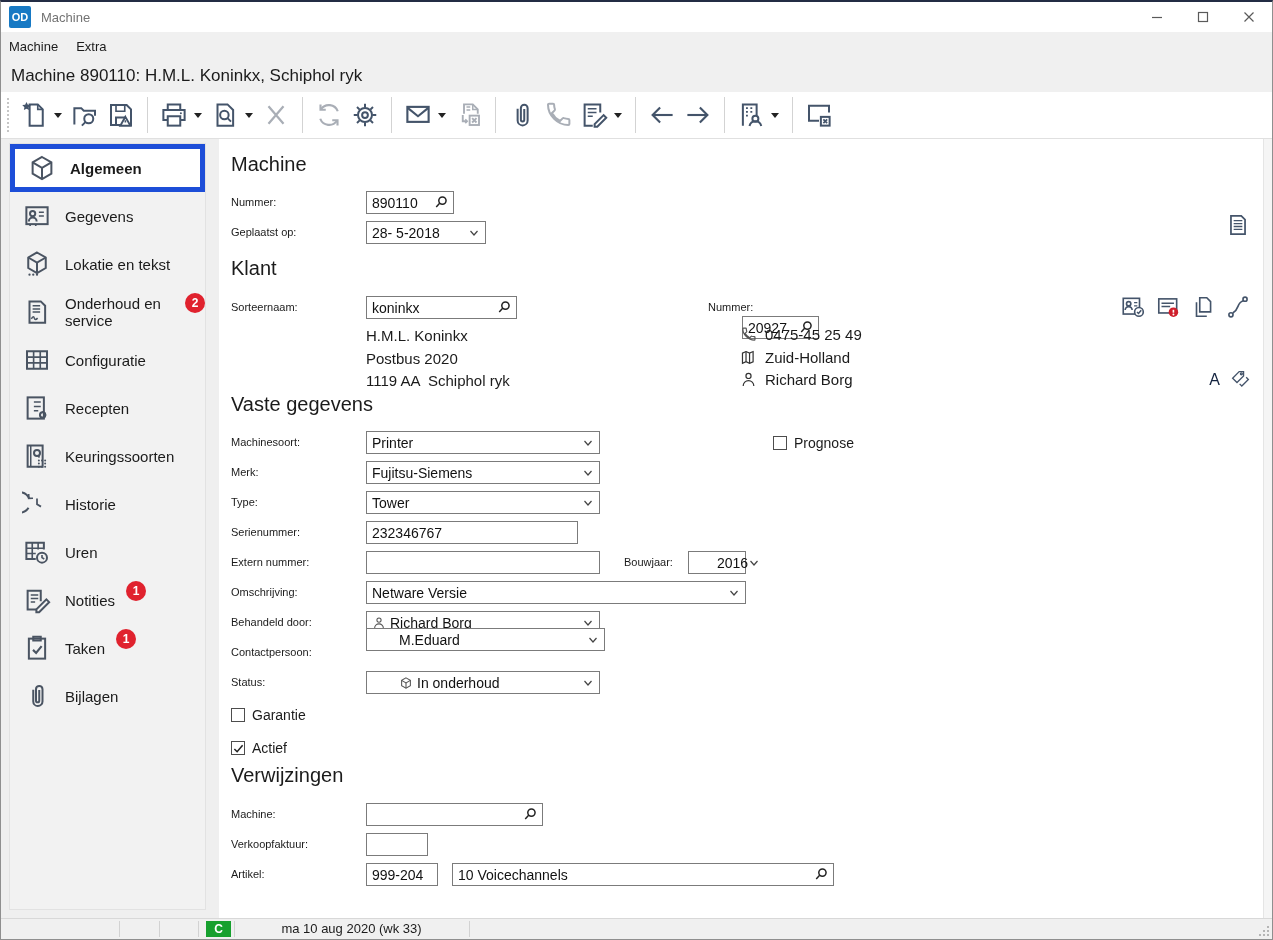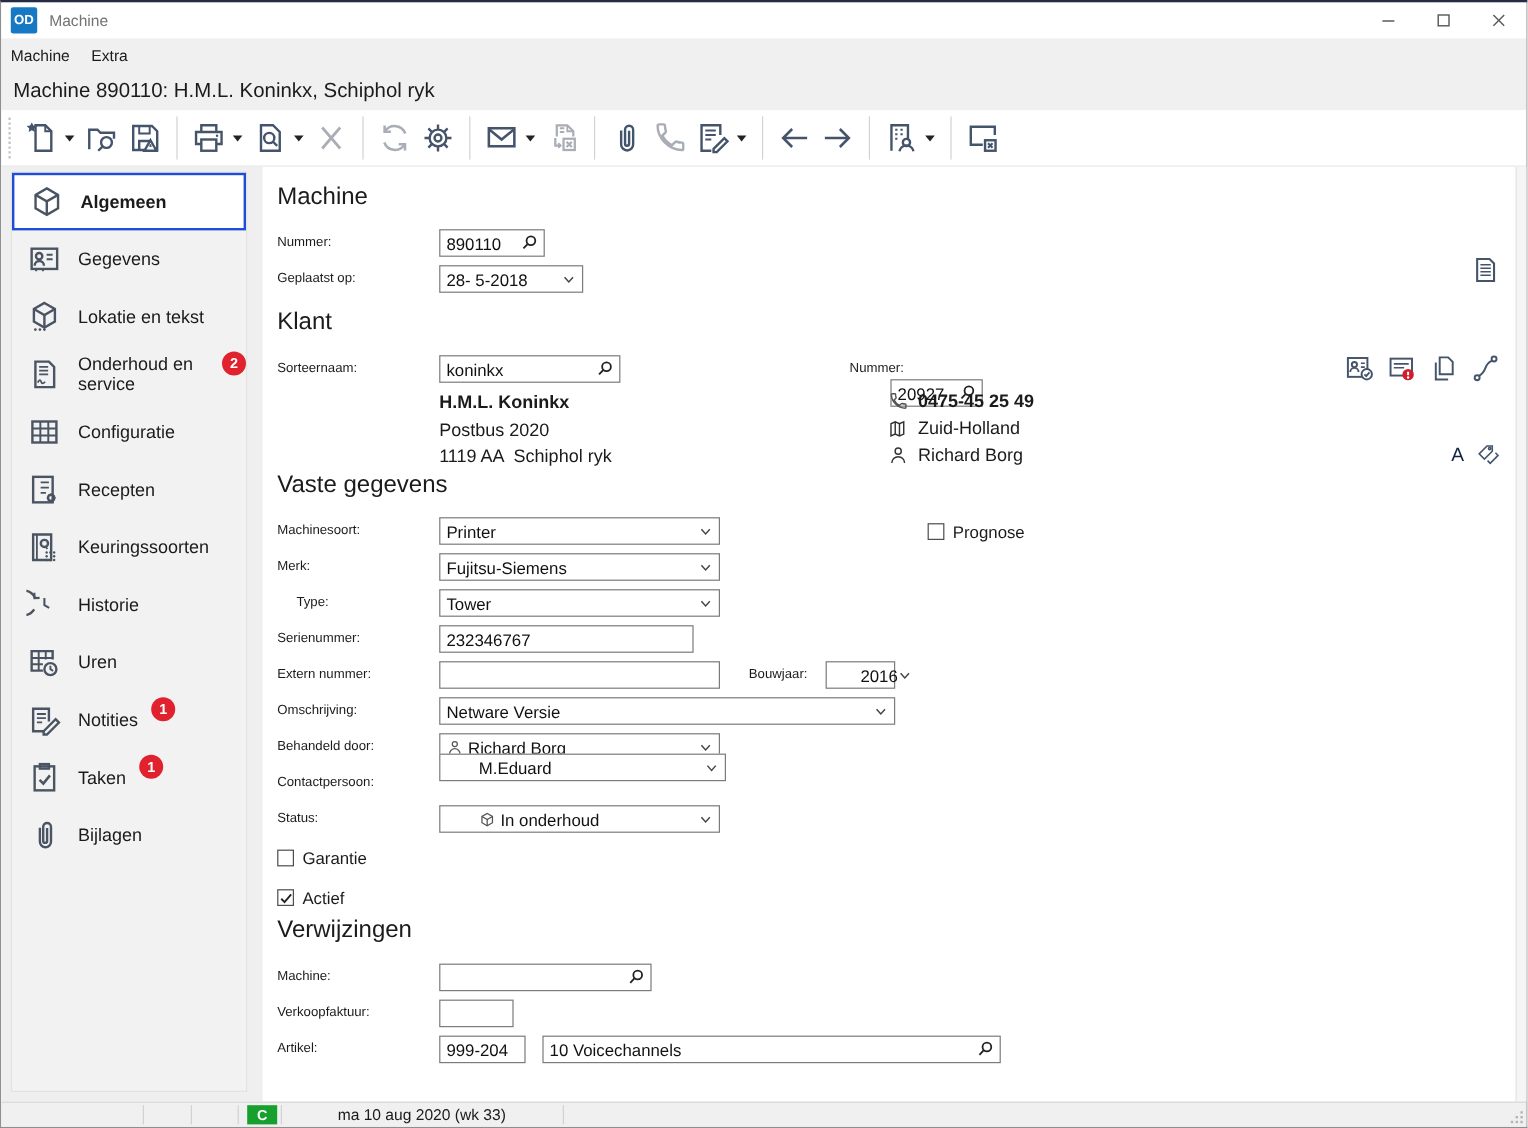--- a/index.html
+++ b/index.html
@@ -29,39 +29,39 @@
   .tb-btn.dis { color:#a9aeb6; }
   .tb-btn svg { display:block; }
   .caret { width:0; height:0; border-left:4px solid transparent; border-right:4px solid transparent; border-top:5px solid #222; margin:0 5px 0 2px; }
   .tb-sep { width:1px; height:36px; background:#d3d3d3; margin:0 8px; }
 
   
   .body { flex:1 1 auto; display:flex; min-height:0; background:#fff; }
   .sidebar-region { width:218px; background:#efefef; flex:0 0 auto; padding:4px 0 0 8px; }
   .sidebar-panel { width:197px; height:calc(100% - 8px); background:#f2f2f2; border:1px solid #e2e2e2; }
   .nav-item { height:48px; display:flex; align-items:center; padding-left:12px; gap:13px; color:#1b1b1b; position:relative; }
-  .nav-item.selected { background:#fff; border:2px solid #1d4ed8; margin:0; }
+  .nav-item.selected { background:#fff; border:5px solid #1d4ed8; margin:0; }
   .nav-icon { width:30px; height:30px; color:#4a5462; flex:0 0 auto; }
   .nav-label { font-size:15px; }
   .nav-item.selected .nav-label { font-weight:600; }
   .nav-badge { min-width:20px; height:20px; border-radius:10px; background:#E0222E; color:#fff; font-size:12px; font-weight:bold; display:flex; align-items:center; justify-content:center; position:relative; top:-9px; margin-left:-2px; }
   .nav-badge:empty { display:none; }
 
   .content { flex:1 1 auto; position:relative; background:#fff; }
   .scroll-strip { position:absolute; right:0; top:0; bottom:0; width:9px; background:#f5f5f5; border-left:1px solid #e5e5e5; }
 
   .h2 { position:absolute; font-size:20px; color:#1b1b1b; }
   .lbl { position:absolute; font-size:11px; color:#1b1b1b; line-height:23px; }
   .inp, .sel { position:absolute; height:23px; border:1px solid #7b7b7b; background:#fff; display:flex; align-items:center; padding:0 5px; font-size:14px; color:#111; }
   .inp .mag { margin-left:auto; flex:0 0 auto; }
   .sel .chev { margin-left:auto; flex:0 0 auto; }
   .sel .pre-ico { margin-right:4px; flex:0 0 auto; color:#555; }
   .val { white-space:pre; }
   .infoline { position:absolute; font-size:15px; color:#1b1b1b; display:flex; align-items:center; gap:8px; white-space:pre; }
-  .bold { font-weight:bold; }
+  .bold { font-weight:normal; }
   .cb { position:absolute; display:flex; align-items:center; gap:7px; font-size:14px; color:#1b1b1b; }
   .cbox { width:14px; height:14px; border:1px solid #4d4d4d; background:#fff; display:flex; align-items:center; justify-content:center; }
   .icon-row { position:absolute; display:flex; gap:9px; color:#44546A; align-items:center; }
   .solo-icon { position:absolute; color:#44546A; }
 
   
   .statusbar { height:21px; background:#f0f0f0; border-top:1px solid #d8d8d8; position:relative; flex:0 0 auto; font-size:13px; color:#1b1b1b; }
   .sb-sep { position:absolute; top:2px; bottom:2px; width:1px; background:#d2d2d2; }
   .c-badge { position:absolute; left:205px; top:2px; width:25px; height:16px; background:#17A02E; color:#fff; font-weight:bold; font-size:12px; display:flex; align-items:center; justify-content:center; }
   .sb-date { position:absolute; left:233px; top:2px; width:235px; text-align:center; line-height:16px; }
@@ -516,21 +516,21 @@
       </div>
 
       <div class="lbl" style="left:12px; top:322px;">Merk:</div>
       <div class="sel" style="left:147px; top:322px; width:234px;">
         <span class="val">Fujitsu-Siemens</span>
         <svg class="chev" width="12" height="12" viewBox="0 0 12 12" fill="none" stroke="#444" stroke-width="1.2">
             <path d="M2.5 4l3.5 4 3.5-4"></path>
           </svg>
       </div>
 
-      <div class="lbl" style="left:12px; top:352px;margin-left:16px;">Type:</div>
+      <div class="lbl" style="left:12px; top:352px;">Type:</div>
       <div class="sel" style="left:147px; top:352px; width:234px;">
         <span class="val">Tower</span>
         <svg class="chev" width="12" height="12" viewBox="0 0 12 12" fill="none" stroke="#444" stroke-width="1.2">
             <path d="M2.5 4l3.5 4 3.5-4"></path>
           </svg>
       </div>
 
       <div class="lbl" style="left:12px; top:382px;">Serienummer:</div>
       <div class="inp" style="left:147px; top:382px; width:212px;">
         <span class="val">232346767</span>

